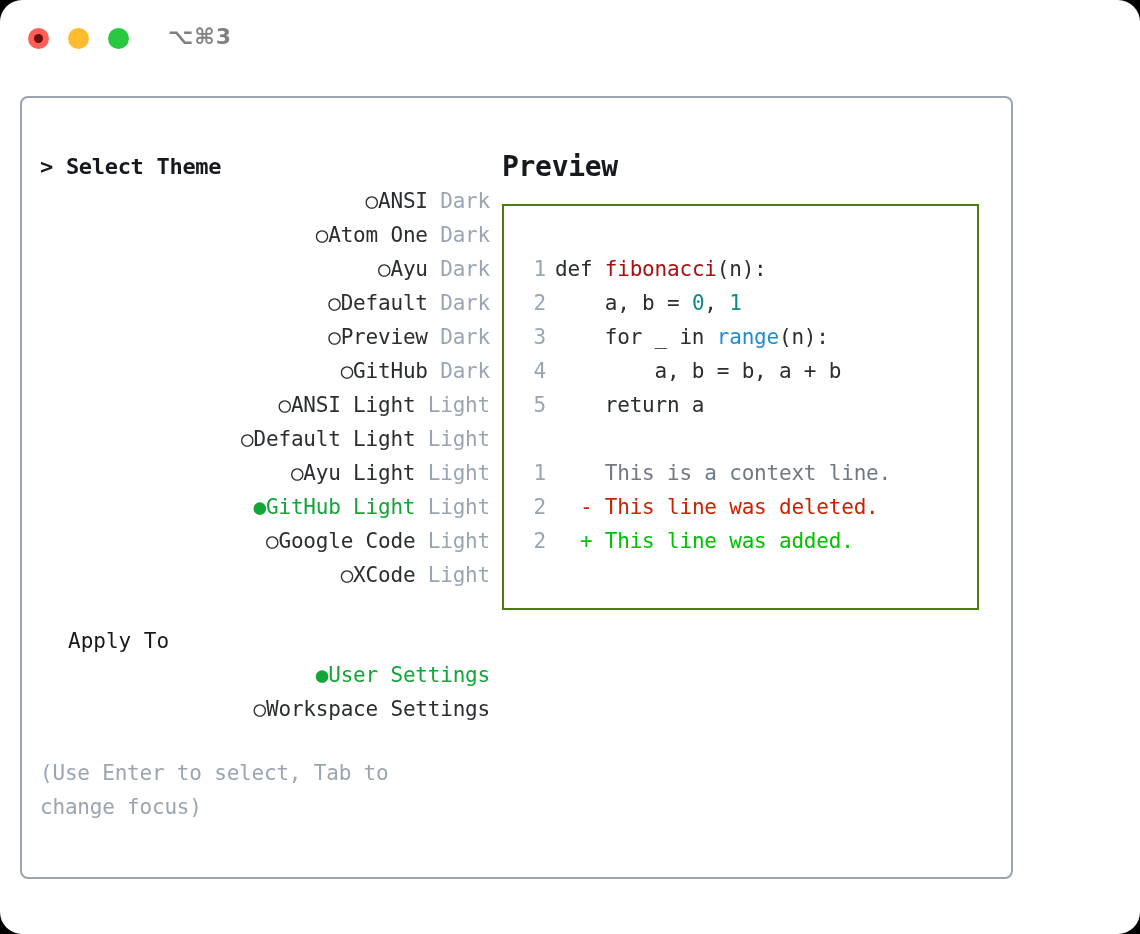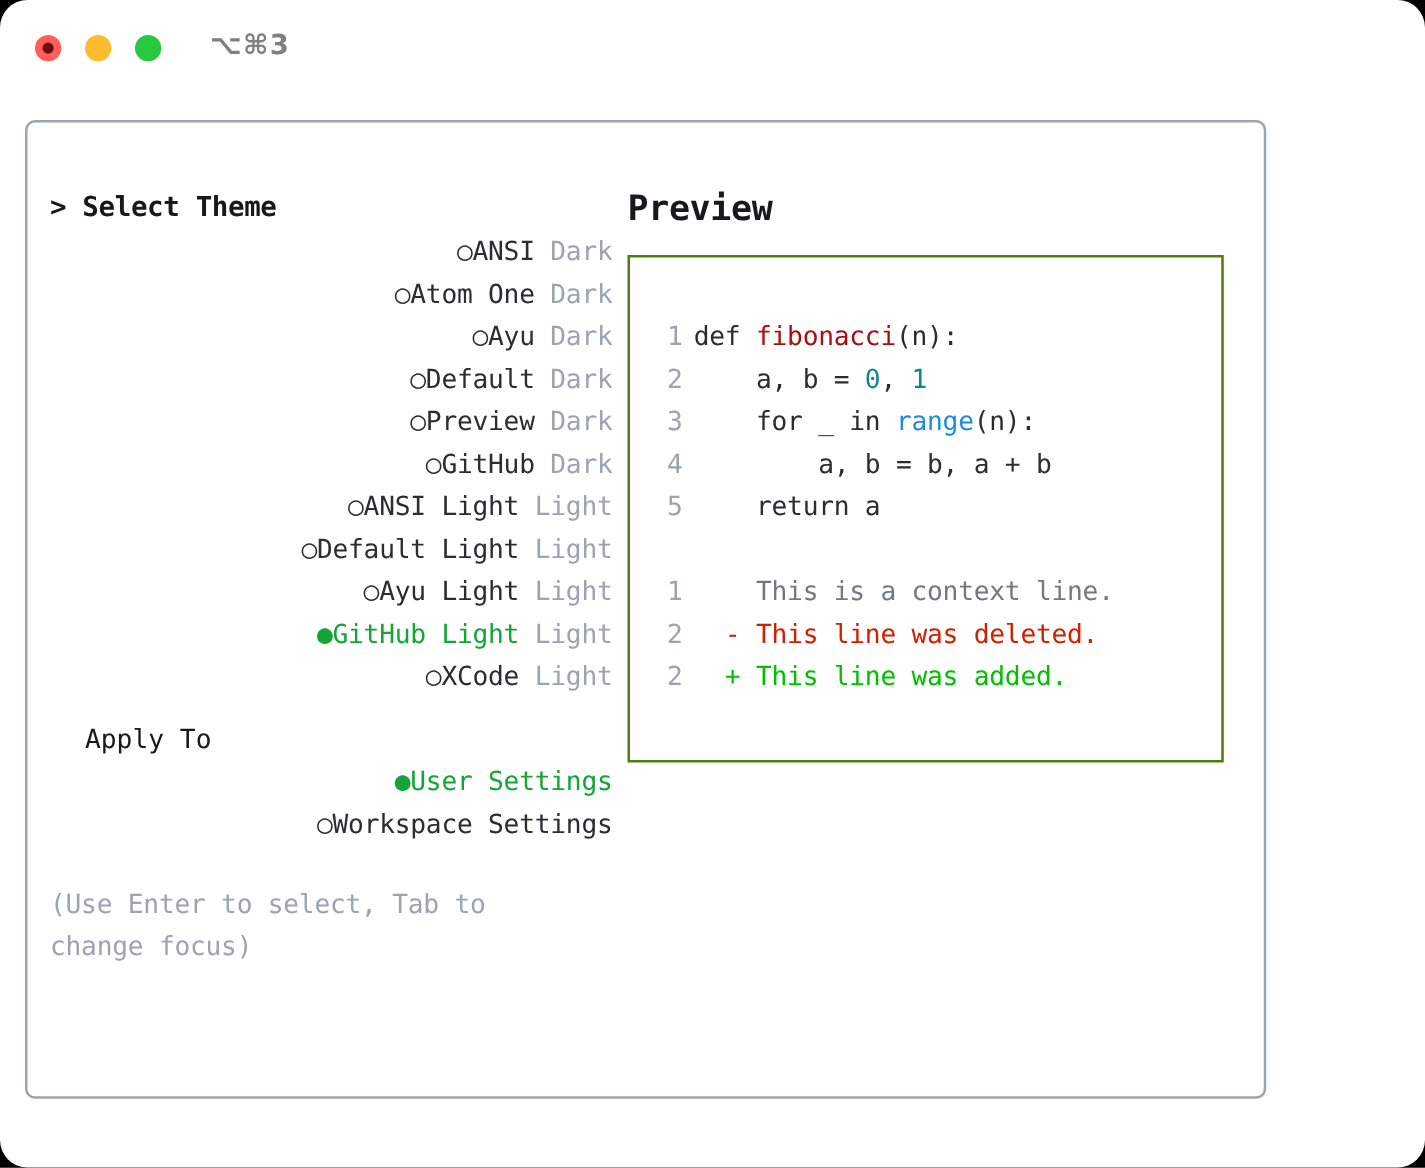--- a/index.html
+++ b/index.html
@@ -87,21 +87,21 @@
   .marker {
     display: inline-block;
     width: 24px;
     color: #2a2d31;
   }
   .marker.sel { color: #13a538; }
   .name.sel   { color: #13a538; }
   .cat {
     color: #9aa5b1;
   }
-  .apply-block { margin-top: 16px; }
+  .apply-block { margin-top: 32px; }
   .apply-title {
     height: 34px;
     line-height: 34px;
     font-size: 21px;
     color: #16191d;
     padding-left: 28px;
     white-space: pre;
   }
   .hint {
     margin-top: 30px;
@@ -178,20 +178,21 @@
           <div class="list-row"><span class="marker">○</span><span class="name">ANSI</span><span class="cat"> Dark</span></div>
           <div class="list-row"><span class="marker">○</span><span class="name">Atom One</span><span class="cat"> Dark</span></div>
           <div class="list-row"><span class="marker">○</span><span class="name">Ayu</span><span class="cat"> Dark</span></div>
           <div class="list-row"><span class="marker">○</span><span class="name">Default</span><span class="cat"> Dark</span></div>
           <div class="list-row"><span class="marker">○</span><span class="name">Preview</span><span class="cat"> Dark</span></div>
           <div class="list-row"><span class="marker">○</span><span class="name">GitHub</span><span class="cat"> Dark</span></div>
           <div class="list-row"><span class="marker">○</span><span class="name">ANSI Light</span><span class="cat"> Light</span></div>
           <div class="list-row"><span class="marker">○</span><span class="name">Default Light</span><span class="cat"> Light</span></div>
           <div class="list-row"><span class="marker">○</span><span class="name">Ayu Light</span><span class="cat"> Light</span></div>
           <div class="list-row"><span class="marker sel">●</span><span class="name sel">GitHub Light</span><span class="cat"> Light</span></div>
+          <div class="list-row"><span class="marker">○</span><span class="name">Google Code</span><span class="cat"> Light</span></div>
           <div class="list-row"><span class="marker">○</span><span class="name">XCode</span><span class="cat"> Light</span></div>
         </div>
 
       <div class="apply-block">
         <div class="apply-title">Apply To</div>
         <div id="apply-list">
             <div class="list-row"><span class="marker sel">●</span><span class="name sel">User Settings</span></div>
             <div class="list-row"><span class="marker">○</span><span class="name">Workspace Settings</span></div>
           </div>
       </div>

